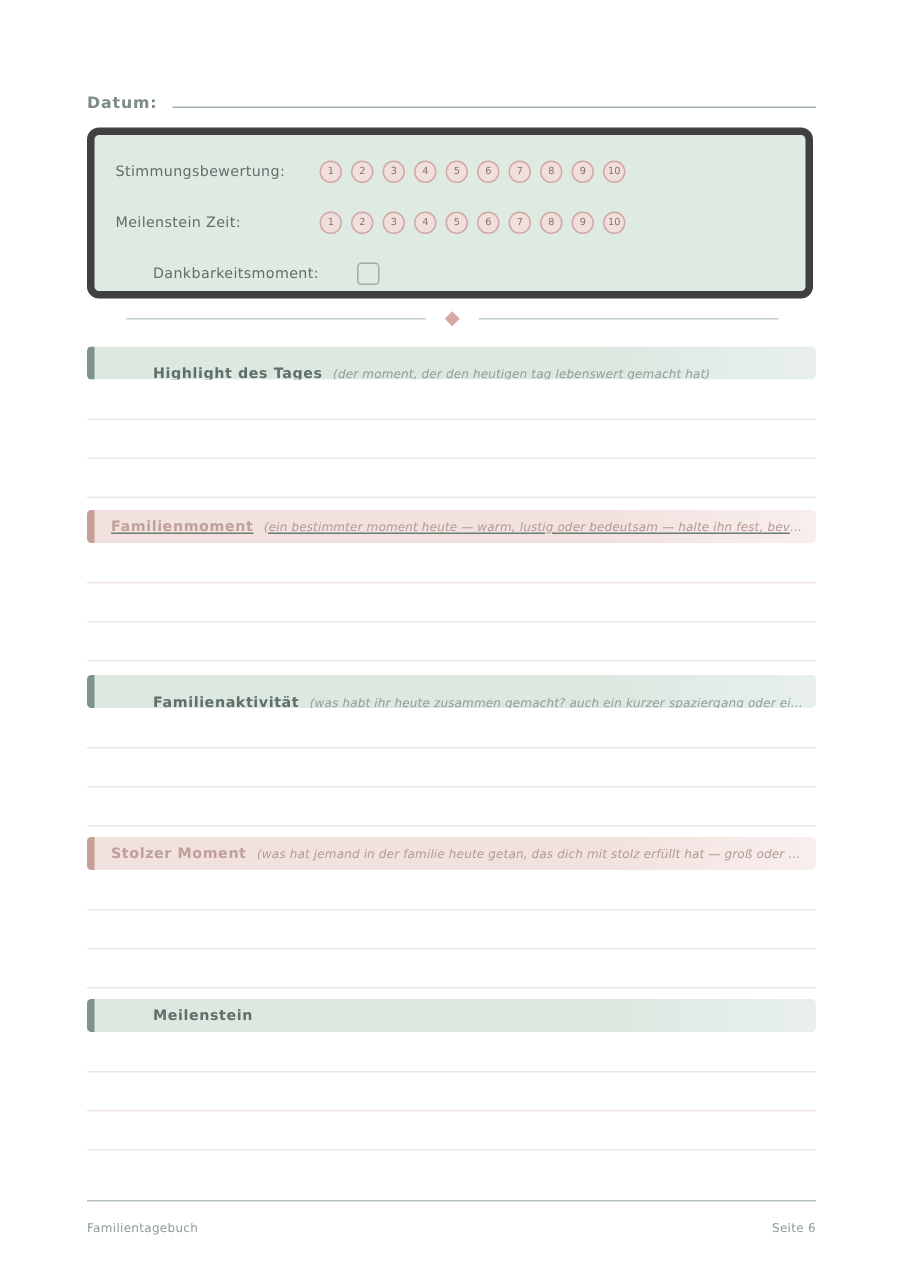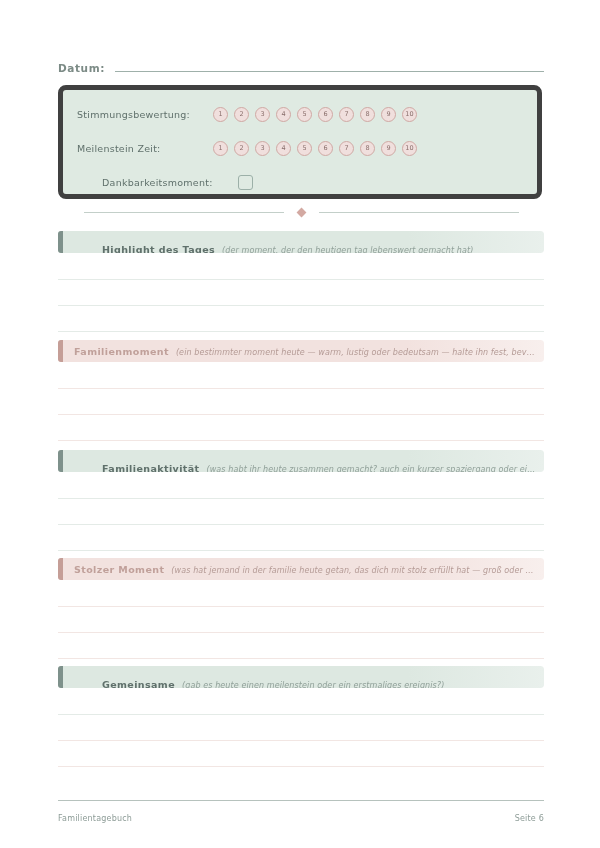--- a/index.html
+++ b/index.html
@@ -297,21 +297,21 @@
         <span class="sec-hint">(der moment, der den heutigen tag lebenswert gemacht hat)</span>
       </span>
     </div>
     <div class="lines" style="height:86px;">
       <span class="wline g" style="top:26px;"></span>
       <span class="wline g" style="top:52px;"></span>
       <span class="wline g" style="top:78px;"></span>
     </div>
   </div>
 
-  <div class="section rose" style="top:340px;">
+  <div class="section rose" style="top:340px;text-decoration:underline;">
     <div class="sec-head">
       <span class="fill"></span>
       <span class="bar"></span>
       <span class="txt">
         <span class="sec-title">Familienmoment</span>
         <span class="sec-hint">(ein bestimmter moment heute — warm, lustig oder bedeutsam — halte ihn fest, bevor ...</span>
       </span>
     </div>
     <div class="lines" style="height:86px;">
       <span class="wline r" style="top:26px;"></span>
@@ -350,22 +350,21 @@
       <span class="wline r" style="top:52px;"></span>
       <span class="wline r" style="top:78px;"></span>
     </div>
   </div>
 
   <div class="section green" style="top:666px;">
     <div class="sec-head">
       <span class="fill"></span>
       <span class="bar"></span>
       <span class="txt">
-        <span class="sec-title">Gemeinsame</span>
-        <span class="sec-hint">(gab es heute einen meilenstein oder ein erstmaliges ereignis?)</span>
+        <span class="sec-title">Meilenstein</span>
       </span>
     </div>
     <div class="lines" style="height:86px;">
       <span class="wline g" style="top:26px;"></span>
       <span class="wline r" style="top:52px;"></span>
       <span class="wline r" style="top:78px;"></span>
     </div>
   </div>
 
   <div class="footer-rule"></div>

